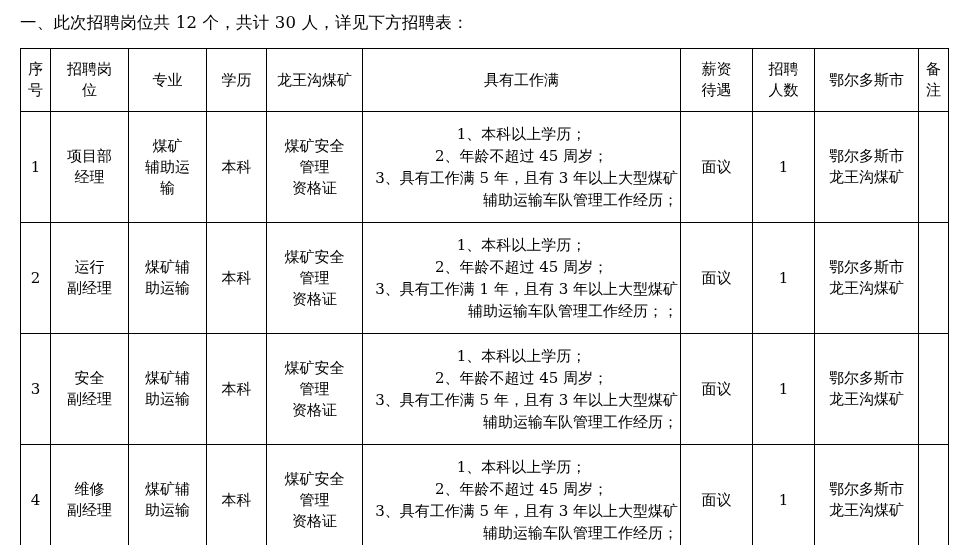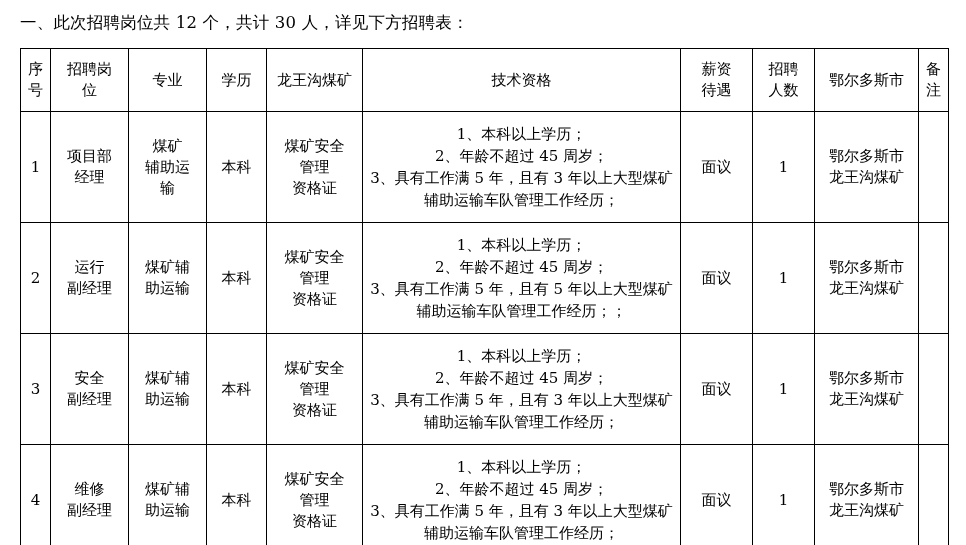--- a/index.html
+++ b/index.html
@@ -70,20 +70,21 @@
     padding: 4px 6px 4px 8px;
     line-height: 25px;
     font-size: 15px;
   }
   td.req .line {
     white-space: nowrap;
     display: block;
   }
   td.req .line.wrap {
     white-space: normal;
+    text-align: right;
   }
   td.body-cell {
     height: 104px;
   }
 </style>
 </head>
 <body>
 
 <div class="page">
 
@@ -108,21 +109,21 @@
             <span class="vtext">序</span>
             <span class="vtext">号</span>
           </th>
         <th>
             <span class="vtext">招聘岗</span>
             <span class="vtext">位</span>
           </th>
         <th>专业</th>
         <th>学历</th>
         <th>龙王沟煤矿</th>
-        <th>技术资格</th>
+        <th>具有工作满</th>
         <th>
             <span class="vtext">薪资</span>
             <span class="vtext">待遇</span>
           </th>
         <th>
             <span class="vtext">招聘</span>
             <span class="vtext">人数</span>
           </th>
         <th>鄂尔多斯市</th>
         <th>
@@ -176,21 +177,21 @@
           </td>
         <td class="body-cell">本科</td>
         <td class="body-cell">
             <span class="vtext">煤矿安全</span>
             <span class="vtext">管理</span>
             <span class="vtext">资格证</span>
           </td>
         <td class="body-cell req">
           <span class="line">1、本科以上学历；</span>
           <span class="line">2、年龄不超过 45 周岁；</span>
-          <span class="line wrap">3、具有工作满 5 年，且有 5 年以上大型煤矿辅助运输车队管理工作经历；；</span>
+          <span class="line wrap">3、具有工作满 1 年，且有 3 年以上大型煤矿辅助运输车队管理工作经历；；</span>
         </td>
         <td class="body-cell">面议</td>
         <td class="body-cell">1</td>
         <td class="body-cell">
             <span class="vtext">鄂尔多斯市</span>
             <span class="vtext">龙王沟煤矿</span>
           </td>
         <td class="body-cell"></td>
       </tr>
 

